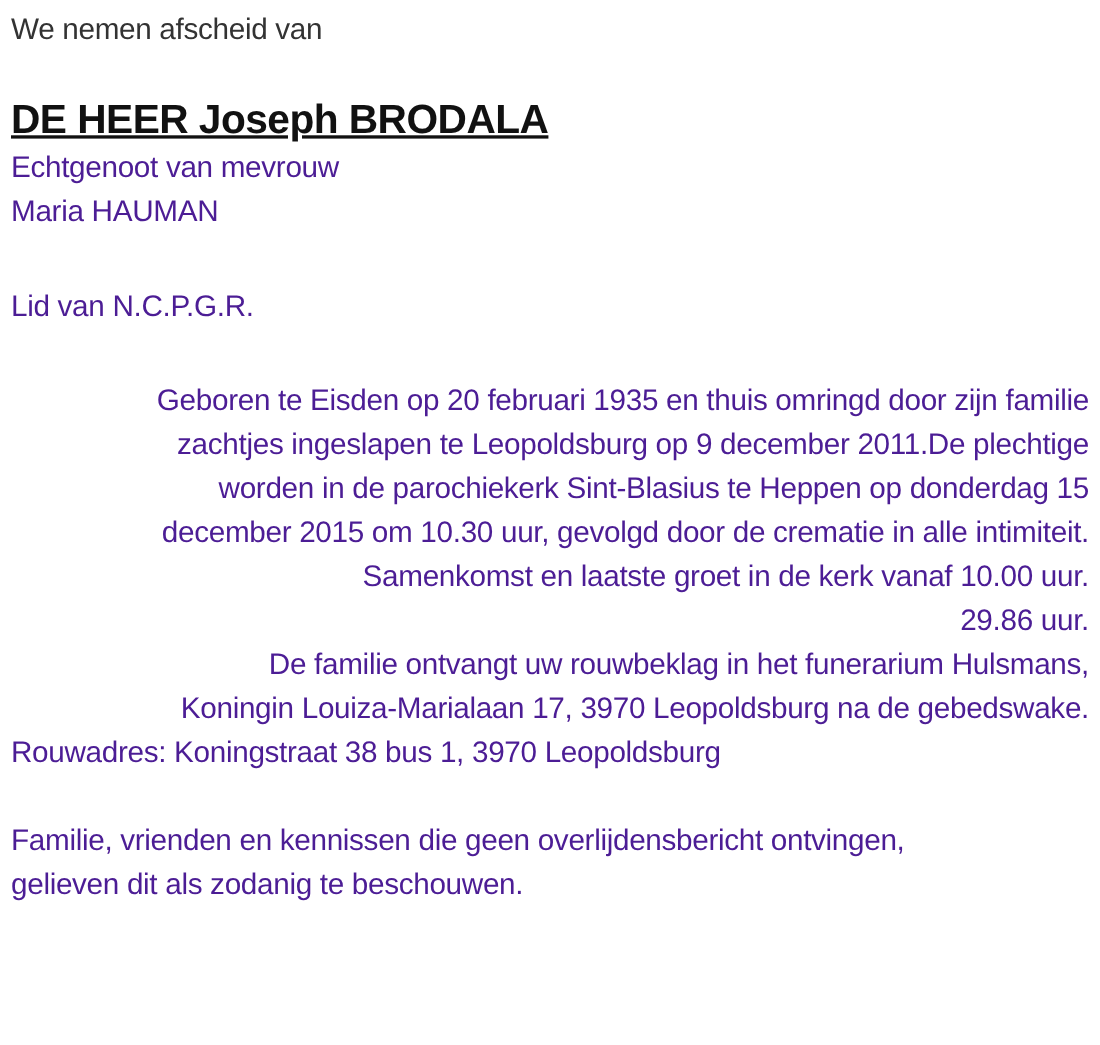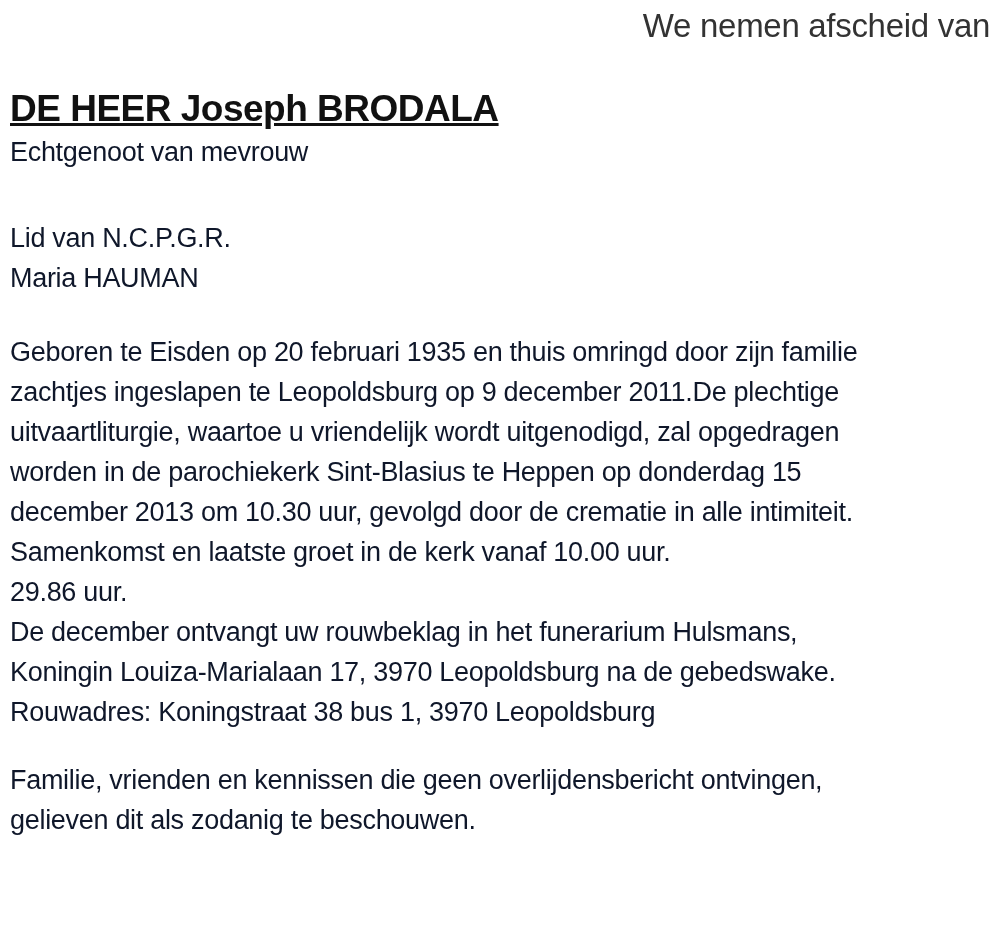--- a/index.html
+++ b/index.html
@@ -12,75 +12,74 @@
   body {
     font-family: "Liberation Sans", "DejaVu Sans", sans-serif;
     color: #333333;
     padding: 8px 10px 0 10px;
   }
   .line {
     font-size: 27px;
     line-height: 40px;
     letter-spacing: -0.3px;
     white-space: nowrap;
-    color: #0f172a;
+    color: #4c1d95;
   }
   .intro-line {
-    font-size: 33px;
+    font-size: 27px;
     line-height: 36px;
     letter-spacing: -0.3px;
     white-space: nowrap;
-    text-align: right;
   }
   .deceased-heading {
     font-size: 37px;
     line-height: 46px;
     font-weight: bold;
     color: #111111;
     letter-spacing: -0.5px;
     white-space: nowrap;
     margin-top: 42px;
     text-decoration: underline;
   }
   .membership {
     margin-top: 46px;
   }
   .announcement {
-    margin-top: 34px;
+    margin-top: 46px;
+    text-align: right;
   }
   .mourning-address {
   }
   .closing {
-    margin-top: 28px;
+    margin-top: 40px;
   }
 </style>
 </head>
 <body>
 
 <div>
 
   <div class="intro-line">We nemen afscheid van</div>
 
   <div class="deceased-heading">DE HEER Joseph BRODALA</div>
 
   <div class="line">Echtgenoot van mevrouw</div>
 
+  <div class="line">Maria HAUMAN</div>
+
   <div class="line membership">Lid van N.C.P.G.R.</div>
-
-  <div class="line">Maria HAUMAN</div>
 
   <div class="announcement">
     <div class="line">Geboren te Eisden op 20 februari 1935 en thuis omringd door zijn familie</div>
     <div class="line">zachtjes ingeslapen te Leopoldsburg op 9 december 2011.De plechtige</div>
-    <div class="line">uitvaartliturgie, waartoe u vriendelijk wordt uitgenodigd, zal opgedragen</div>
     <div class="line">worden in de parochiekerk Sint-Blasius te Heppen op donderdag 15</div>
-    <div class="line">december 2013 om 10.30 uur, gevolgd door de crematie in alle intimiteit.</div>
+    <div class="line">december 2015 om 10.30 uur, gevolgd door de crematie in alle intimiteit.</div>
     <div class="line">Samenkomst en laatste groet in de kerk vanaf 10.00 uur.</div>
     <div class="line">29.86 uur.</div>
-    <div class="line">De december ontvangt uw rouwbeklag in het funerarium Hulsmans,</div>
+    <div class="line">De familie ontvangt uw rouwbeklag in het funerarium Hulsmans,</div>
     <div class="line">Koningin Louiza-Marialaan 17, 3970 Leopoldsburg na de gebedswake.</div>
   </div>
 
   <div class="line mourning-address">Rouwadres: Koningstraat 38 bus 1, 3970 Leopoldsburg</div>
 
   <div class="closing">
     <div class="line">Familie, vrienden en kennissen die geen overlijdensbericht ontvingen,</div>
     <div class="line">gelieven dit als zodanig te beschouwen.</div>
   </div>
 

